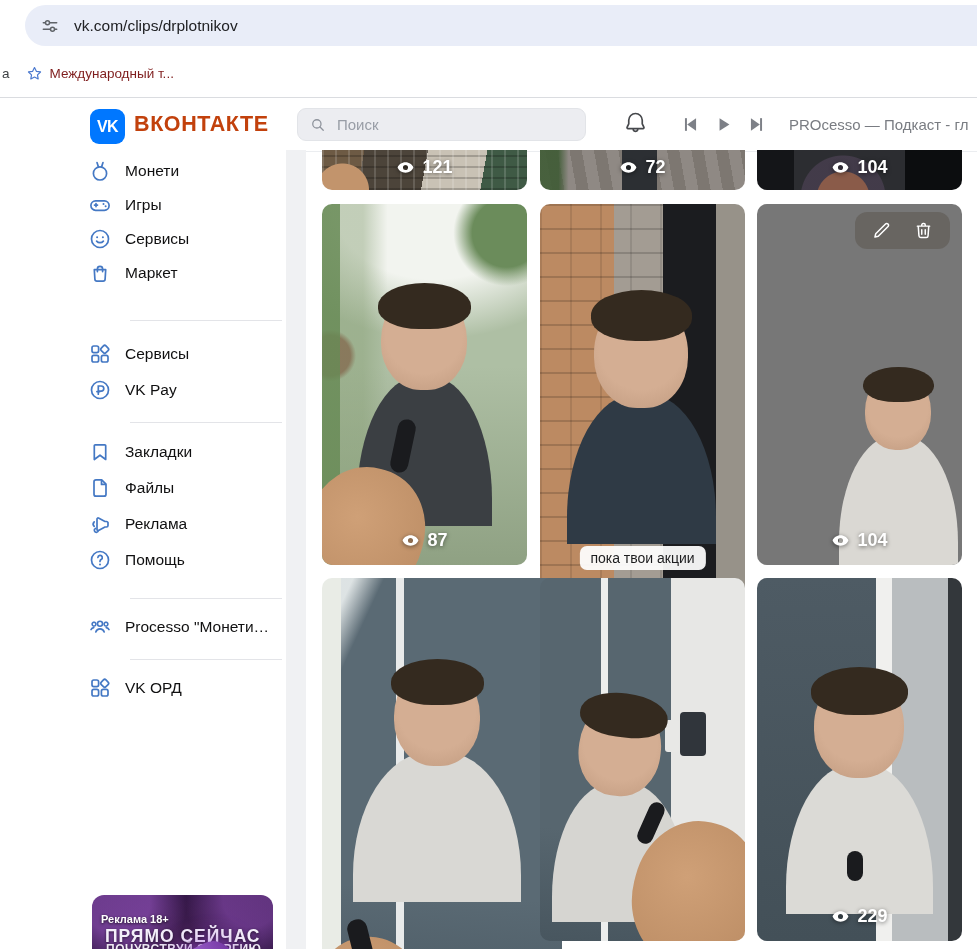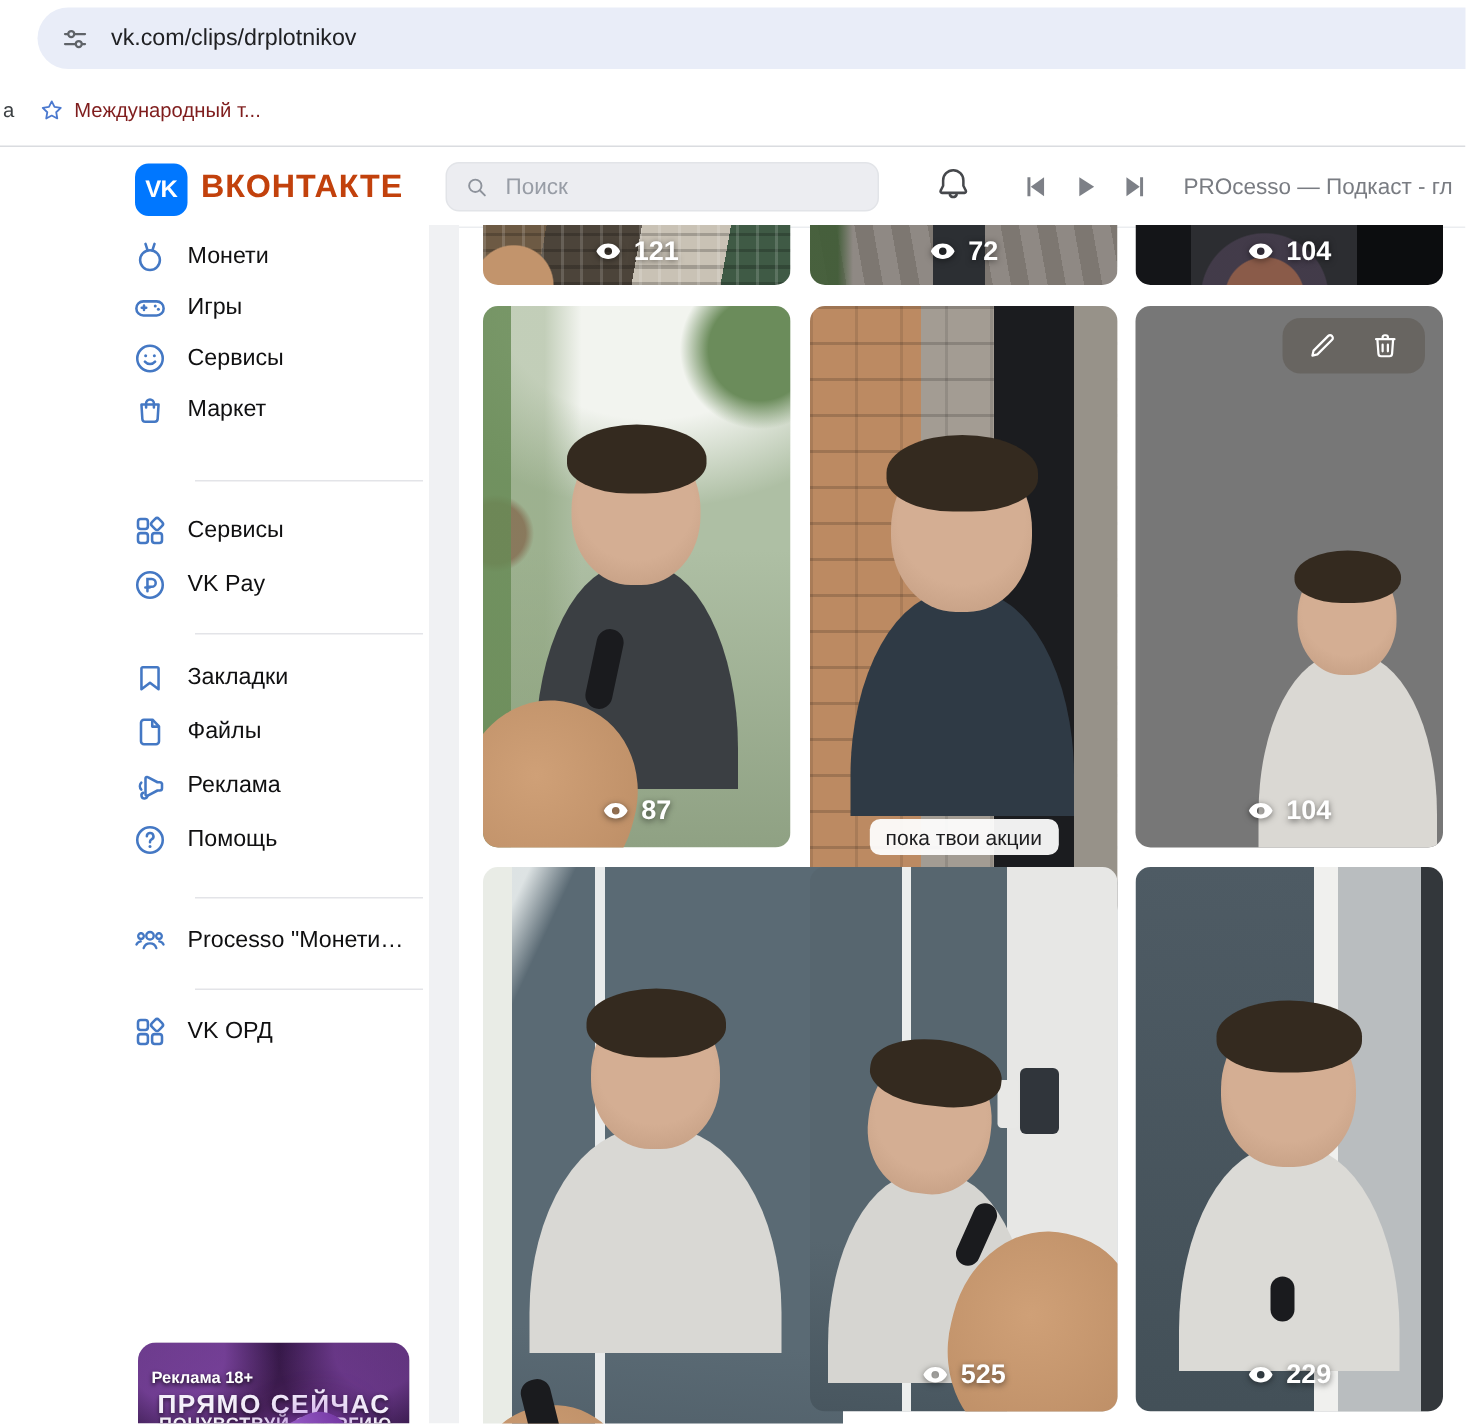--- a/index.html
+++ b/index.html
@@ -449,26 +449,20 @@
 
   <div class="clip c-r3c2">
     <div class="device" style="right:19%;top:37%;width:26px;height:44px"></div>
     <div class="device2" style="right:32%;top:39%;width:14px;height:32px"></div>
     <div class="person" style="left:6%;top:122px;width:66%">
       <div class="head" style="width:82px;height:96px;transform:rotate(7deg)"></div>
       <div class="torso" style="height:140px;background:#d6d5d1"></div>
     </div>
     <div class="hand" style="right:-14px;bottom:-26px;width:126px;height:146px;transform:rotate(14deg)"></div>
     <div class="mic" style="right:86px;bottom:96px;width:16px;height:44px;transform:rotate(24deg)"></div>
-    <div class="views">
-      <svg width="19" height="19" viewBox="0 0 24 24">
-        <path fill="#fff" fill-rule="evenodd" d="M12 5.5c-4.8 0-8.6 2.9-10 6.5 1.4 3.6 5.2 6.5 10 6.5s8.6-2.9 10-6.5c-1.4-3.6-5.2-6.5-10-6.5zm0 9.7a3.2 3.2 0 1 1 0-6.4 3.2 3.2 0 0 1 0 6.4z"></path>
-      </svg>
-      <span>525</span>
-    </div>
   </div>
 
   <div class="clip c-r3c3">
     <div class="person" style="left:14%;top:96px;width:72%">
       <div class="head" style="width:90px;height:104px"></div>
       <div class="torso" style="height:150px;background:#dbdad6"></div>
     </div>
     <div class="mic" style="left:44%;bottom:60px;width:16px;height:30px"></div>
     <div class="views">
       <svg width="19" height="19" viewBox="0 0 24 24">

